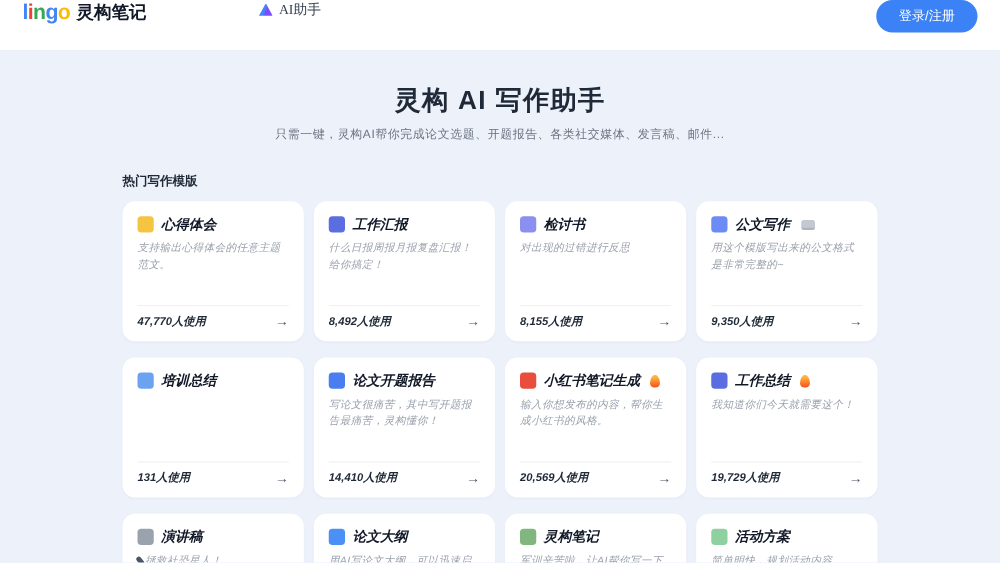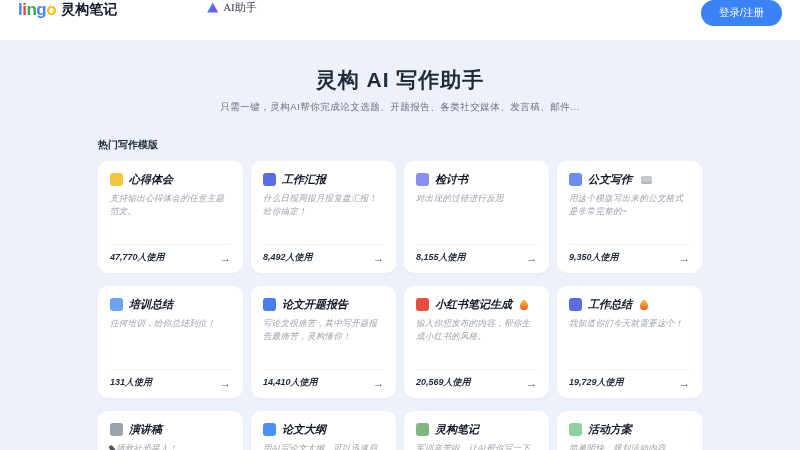--- a/index.html
+++ b/index.html
@@ -189,23 +189,20 @@
       <span class="card-arrow">→</span>
     </div>
   </div>
 
   <div class="card">
     <div class="card-head">
       <span class="card-icon" style="background: rgb(107, 163, 240);"></span>
       <span class="card-title">培训总结</span>
 
     </div>
-    <div class="card-desc">
-      <span class="desc-text">任何培训，给你总结到位！</span>
-    </div>
     <div class="card-foot">
       <span class="card-count">
         <span class="count-num">131</span><span class="count-suffix">人使用</span>
       </span>
       <span class="card-arrow">→</span>
     </div>
   </div>
 
   <div class="card">
     <div class="card-head">

